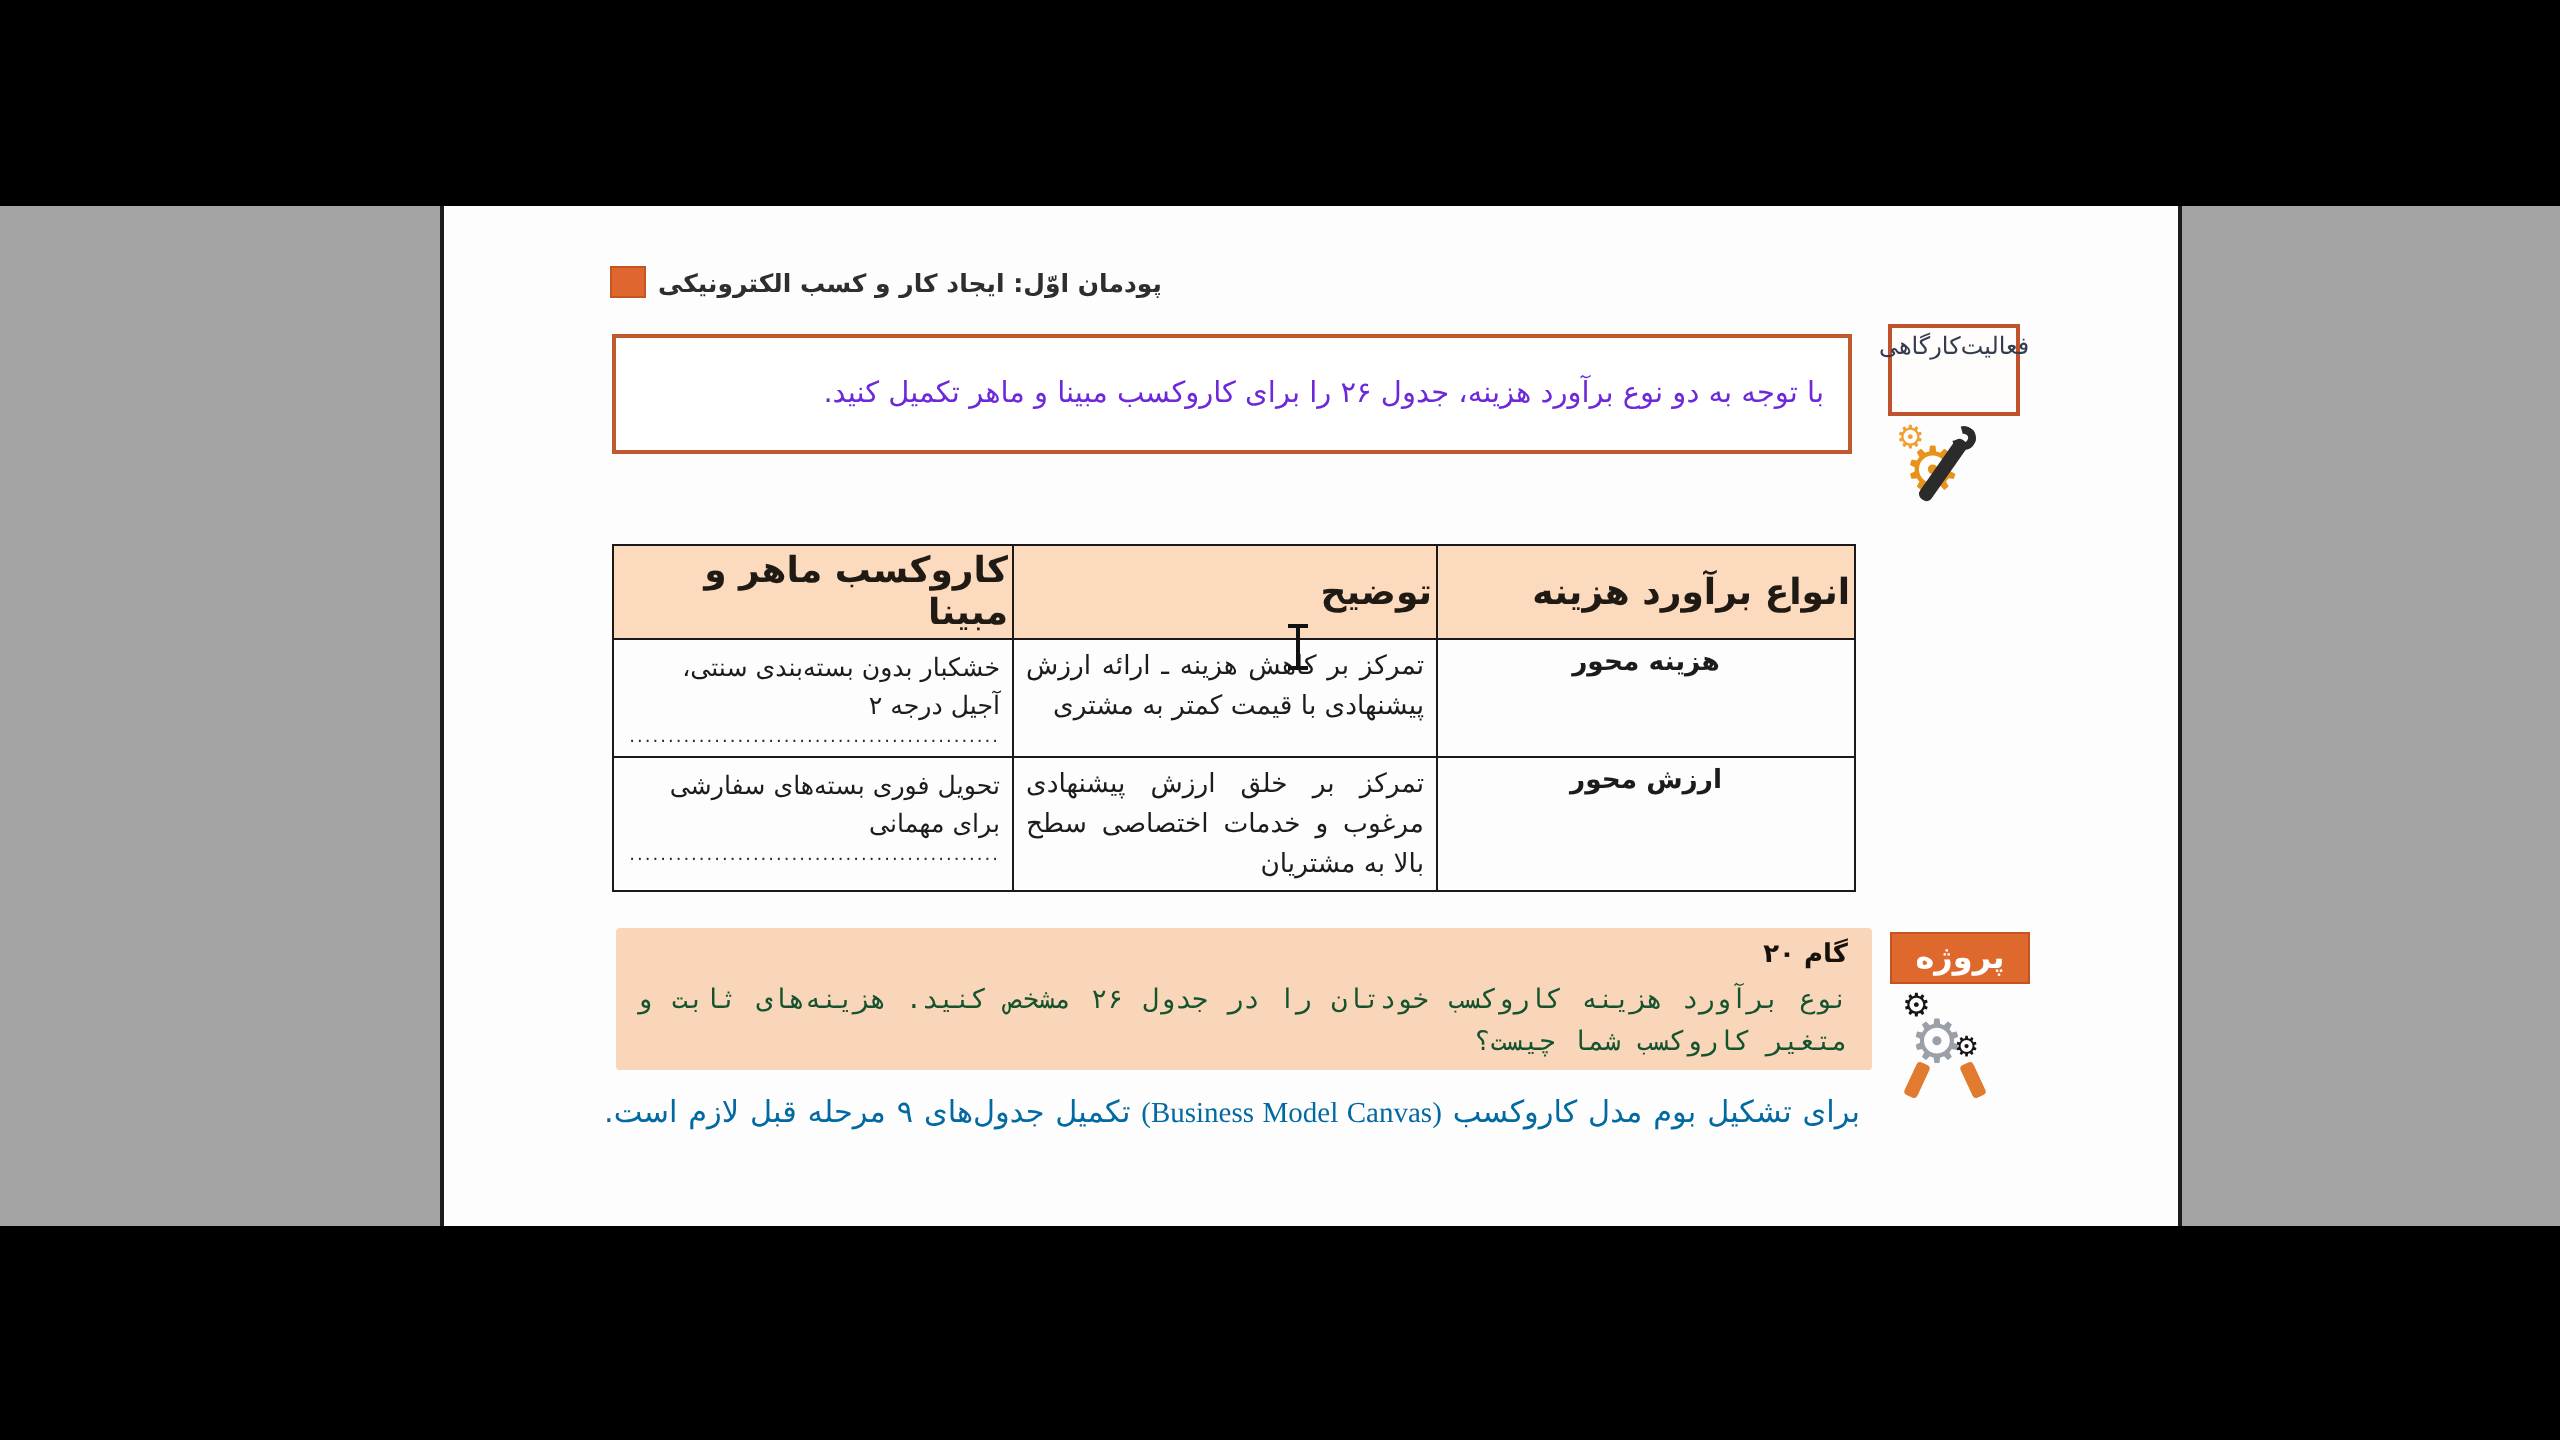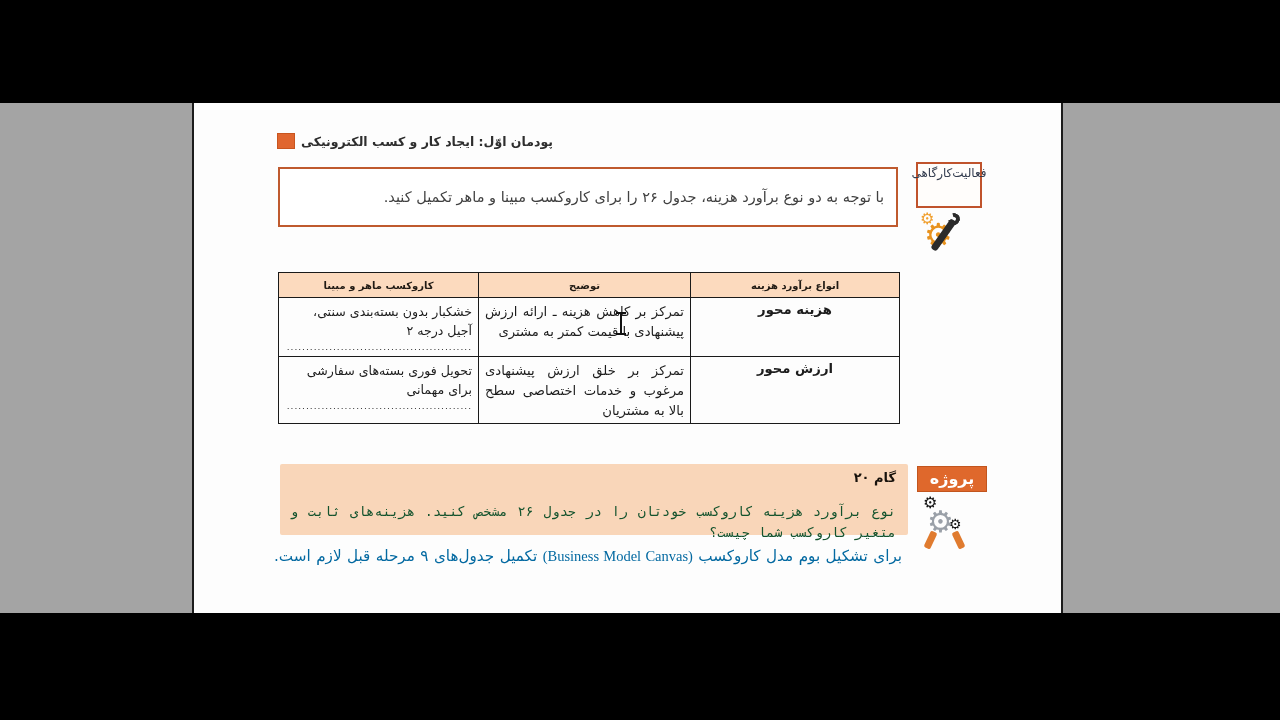--- a/index.html
+++ b/index.html
@@ -6,41 +6,41 @@
   html,body { width:1280px; height:720px; overflow:hidden; background:#000; }
   body { font-family:"DejaVu Sans", sans-serif; }
 
   .screen { position:relative; width:1280px; height:720px; background:#000; }
   .bar { position:absolute; left:0; width:1280px; background:#000; }
   .bar.top { top:0; height:103px; }
   .bar.bottom { top:613px; height:107px; }
 
   .stage { position:absolute; top:103px; left:0; width:1280px; height:510px; background:#a4a4a4; }
 
-  .page { position:absolute; left:192px; top:0; width:871px; height:510px; background:#fdfdfd;
+  .page { position:absolute; left:220px; top:0; width:871px; height:510px; background:#fdfdfd;
           border-left:2px solid #1c1c1c; border-right:2px solid #1c1c1c; overflow:hidden; }
 
   
   .chapter-header { position:absolute; left:83px; top:30px; display:flex; align-items:center; gap:6px; direction:ltr; }
   .chapter-square { width:18px; height:16px; background:#e0662f; border:1px solid #c8551f; }
   .chapter-title { font-size:12.5px; font-weight:bold; color:#2e2e2e; direction:rtl; white-space:nowrap; }
 
   
   .activity-box { position:absolute; left:84px; top:64px; width:620px; height:60px;
                   border:2px solid #bf5a2e; background:#fff; display:flex; align-items:center; }
-  .activity-box .txt { width:100%; direction:rtl; text-align:right; padding:0 12px; font-size:14.5px; color:#404040; }
+  .activity-box .txt { width:100%; direction:rtl; text-align:right; padding:0 12px; font-size:14.5px; color:#6d28d9; }
 
   
   .table-caption { position:absolute; left:84px; top:132px; width:620px; text-align:center;
                    font-weight:bold; font-size:14.5px; color:#141414; }
   table.cost { position:absolute; left:84px; top:169px; width:621px; border-collapse:collapse;
                direction:rtl; table-layout:fixed; }
   table.cost th, table.cost td { border:1.6px solid #1a1a1a; vertical-align:top; }
-  table.cost th { background:#fcdabe; font-size:10px; font-weight:bold; color:#201a14; height:25px;
-                  text-align:center; vertical-align:middle; padding:2px; }
+  table.cost th { background:#fcdabe; font-size:18px; font-weight:bold; color:#201a14; height:25px;
+                  text-align:right; vertical-align:middle; padding:2px; }
   table.cost td { font-size:13.2px; color:#1c1c1c; padding:4px 6px 2px 6px; }
   td.cell-type { text-align:center; font-weight:bold; vertical-align:middle; font-size:13.5px; }
   .r1 td { height:50px; } .r2 td { height:55px; }
   .cell-desc div { text-align:justify; text-align-last:right; line-height:20px; }
   .cell-ex .ex-text { text-align:right; line-height:19px; font-size:12.6px; }
   .dots { text-align:center; font-size:9px; letter-spacing:1px; color:#2c2c2c; line-height:14px; overflow:hidden; white-space:nowrap; }
 
   
   .ibeam { position:absolute; left:421px; top:209px; width:12px; height:23px; }
   .ibeam .stem { position:absolute; left:5px; top:2px; width:2px; height:19px; background:#111; }
@@ -49,21 +49,21 @@
 
   
   .cost-notes { position:absolute; left:84px; top:305px; width:620px; direction:rtl; text-align:right;
                 font-size:14.5px; color:#161616; line-height:23.5px; }
   .cost-notes b { font-weight:bold; }
   .note-dots { font-size:9px; letter-spacing:1px; color:#2c2c2c; }
 
   
   .step-box { position:absolute; left:86px; top:361px; width:628px; height:71px; background:#f9d6b9;
               border-radius:2px; padding:6px 12px 4px 10px; direction:rtl; }
-  .step-title { font-weight:bold; font-size:13px; color:#17110b; text-align:right; margin-bottom:18px; }
+  .step-title { font-weight:bold; font-size:13px; color:#17110b; text-align:right; margin-bottom:7px; }
   .step-text { font-size:13.5px; color:#14532d; text-align:justify; text-align-last:right; line-height:20.5px;font-family:Liberation Mono, monospace; }
 
   
   .paragraph { position:absolute; left:80px; top:441px; width:628px; direction:rtl; color:#0369a1;
                font-size:15.2px; line-height:25.6px; }
   .paragraph .pline { text-align:justify; text-align-last:justify; }
   .latin { font-family:"Liberation Serif","DejaVu Serif",serif; direction:ltr; unicode-bidi:embed; font-size:14.5px; }
 
   
   .badge-workshop { position:absolute; left:722px; top:59px; width:66px; height:46px; background:#fffdfb;

